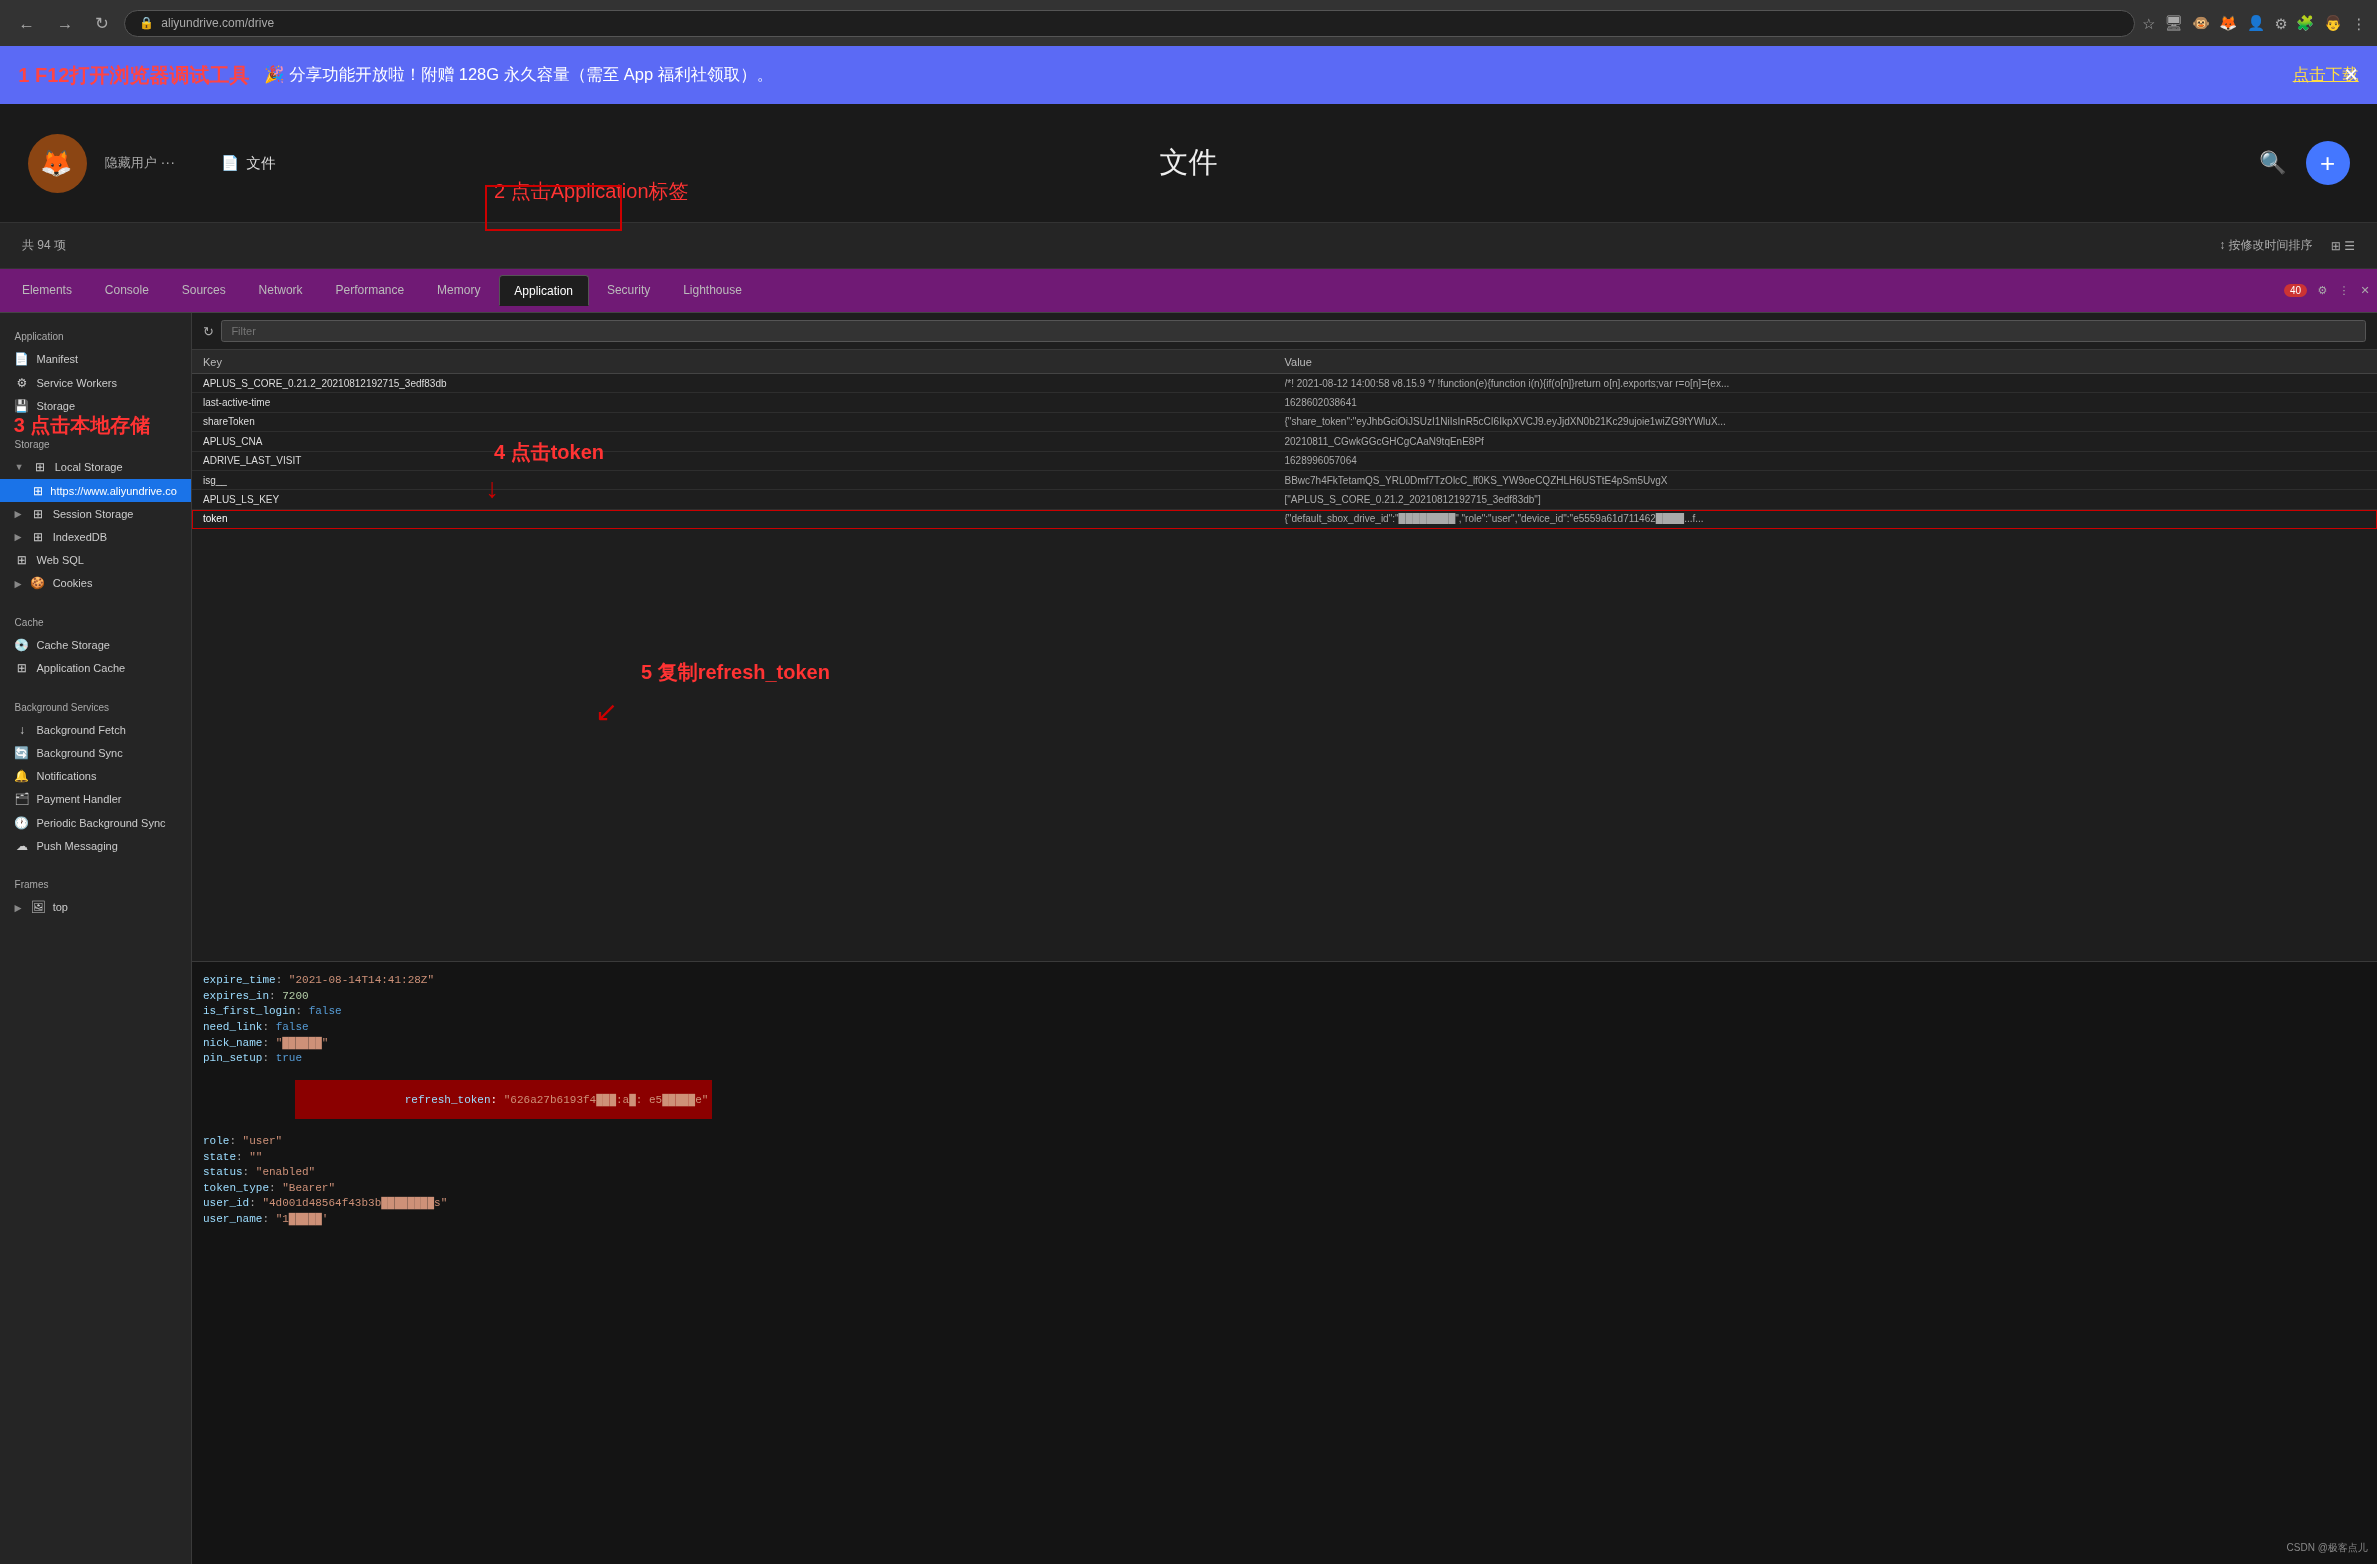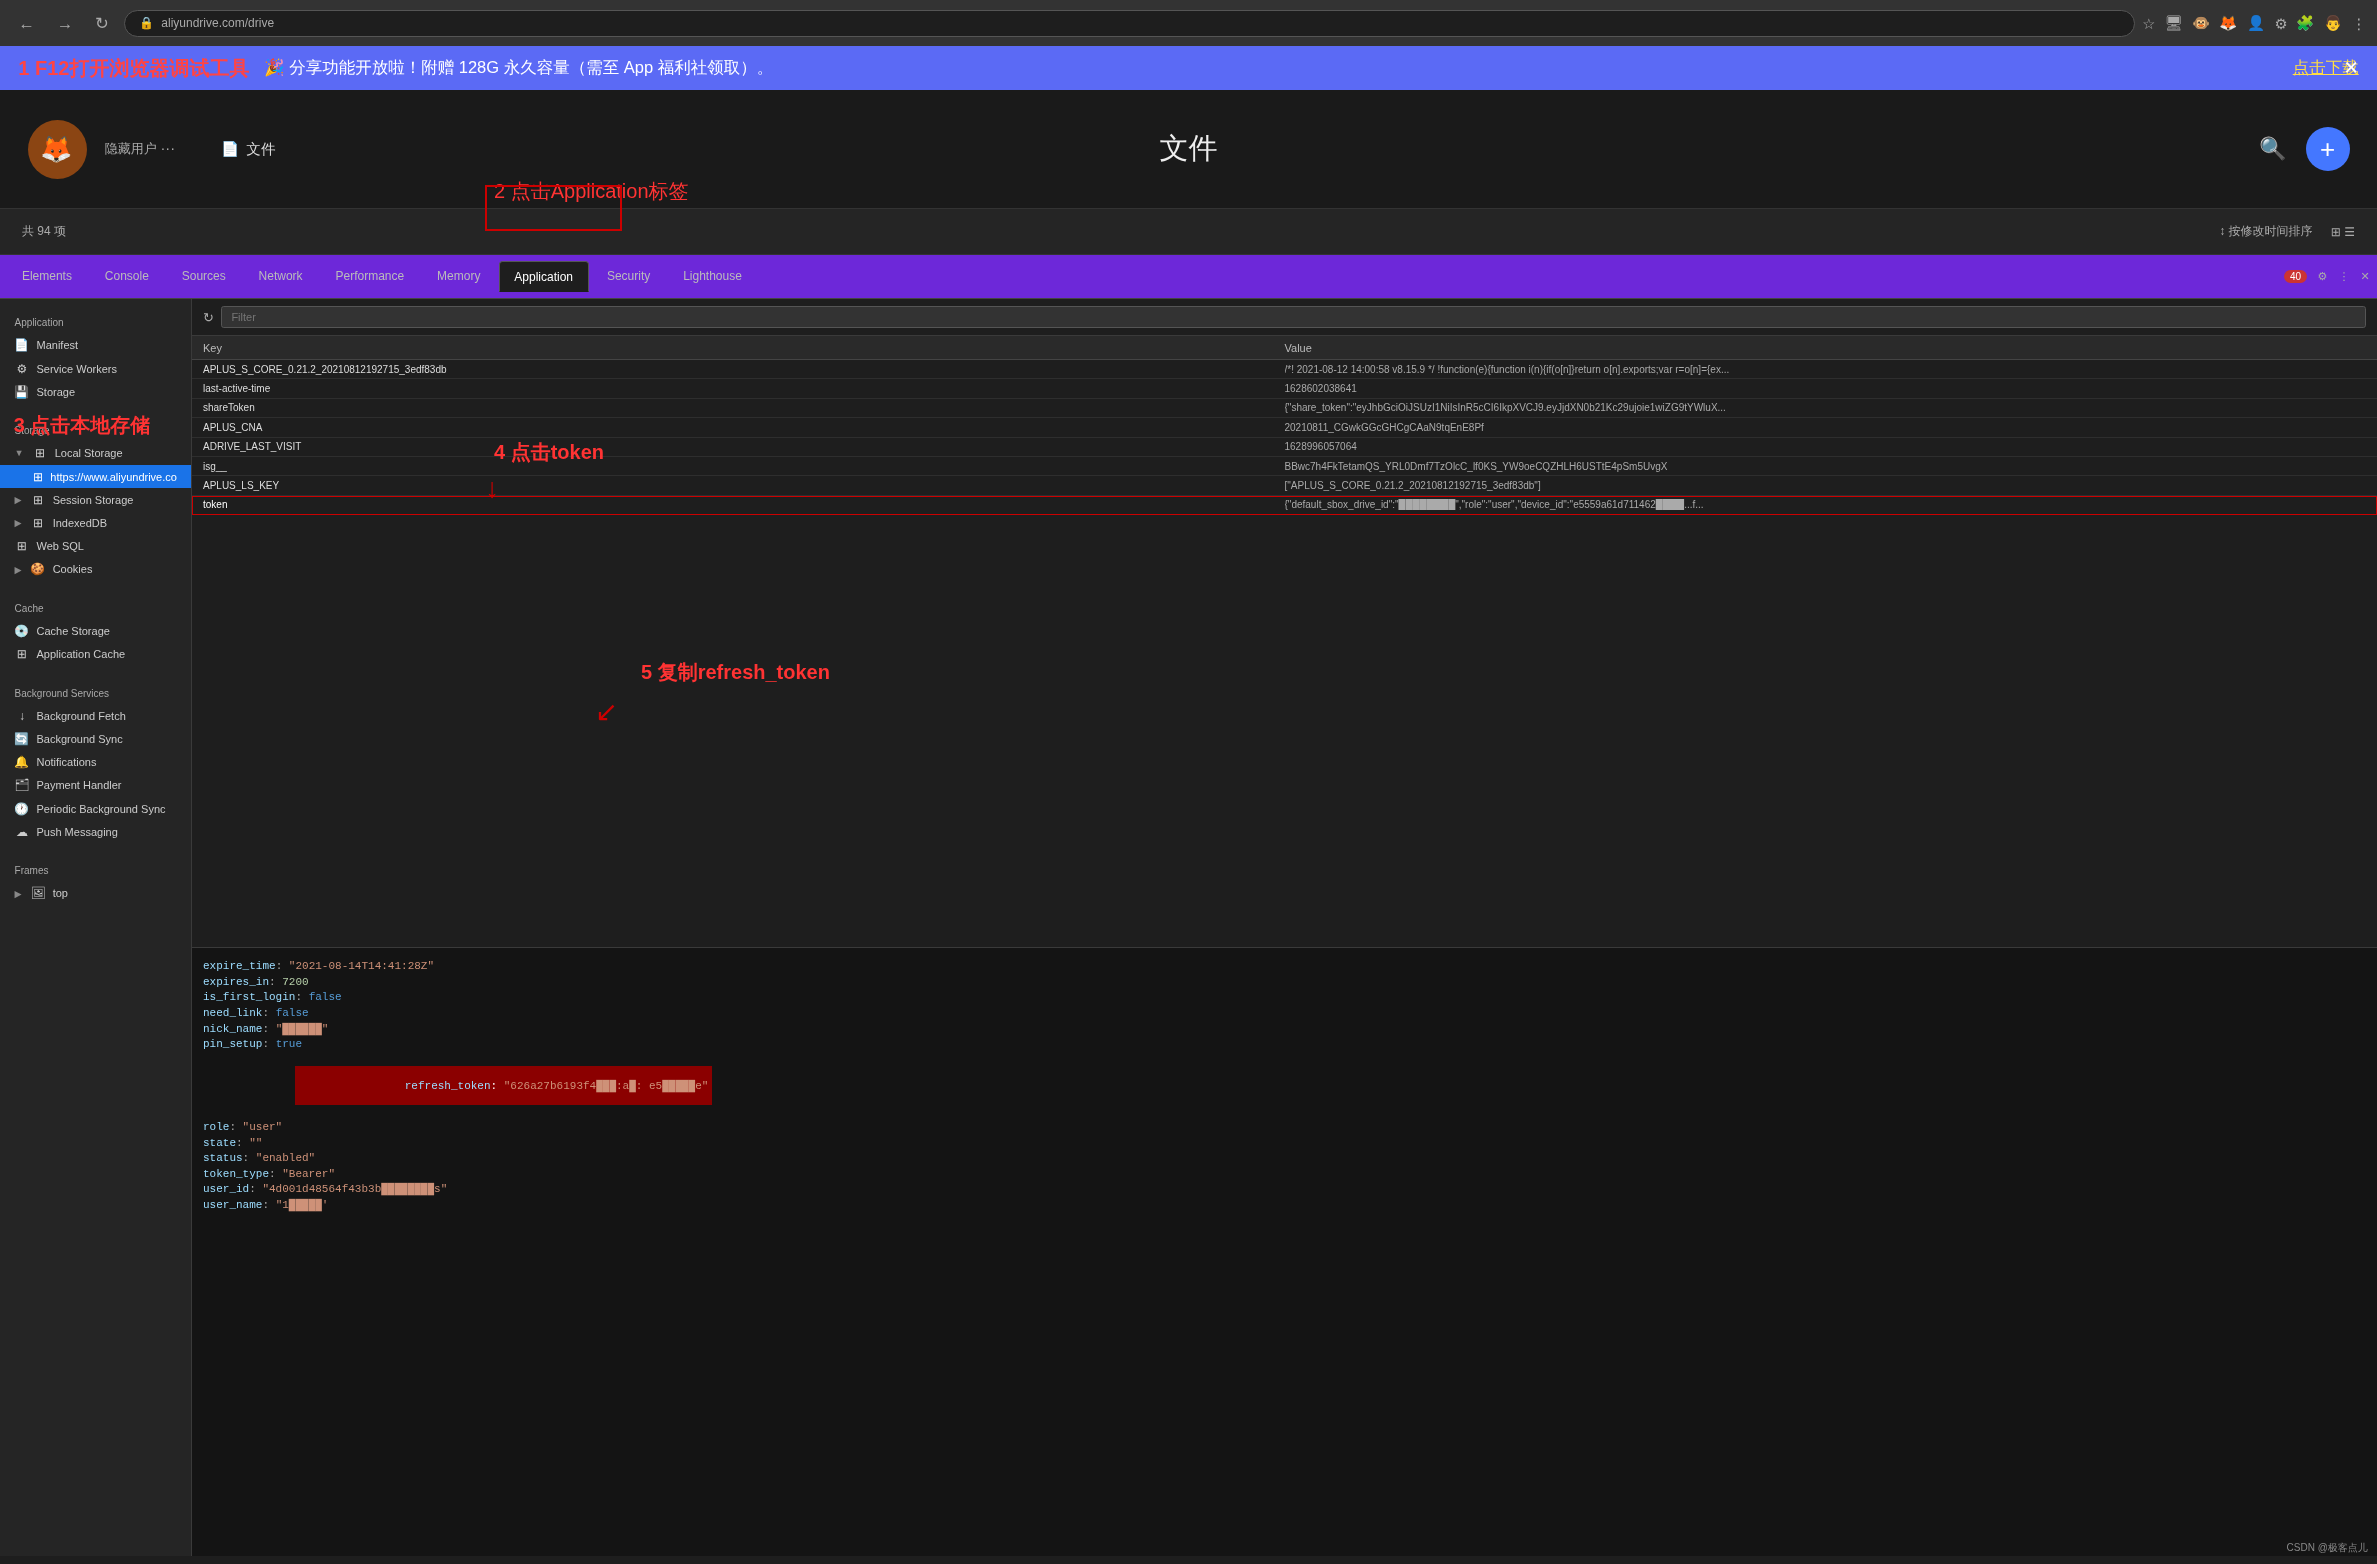--- a/index.html
+++ b/index.html
@@ -16,21 +16,21 @@
 
     
     .announcement-bar {
       background: #5b6af5;
       color: white;
       padding: 13px 18.3px;
       display: flex;
       align-items: center;
       gap: 14.6px;
       position: relative;
-      height: 44px;
+      height: 58px;
     }
     .announcement-bar .f12-text {
       color: #ff4444;
       font-size: 20px;
       font-weight: bold;
     }
     .announcement-bar .main-text {
       font-size: 16.5px;
       flex: 1;
     }
@@ -79,21 +79,21 @@
       display: flex;
       align-items: center;
       padding: 0 22px;
       border-bottom: 0.9px solid #333;
       color: #aaa;
       font-size: 12px;
     }
 
     
     .devtools-tabbar {
-      background: #6d28d9;
+      background: #701a75;
       display: flex;
       align-items: center;
       height: 44px;
       border-bottom: 0.9px solid #444;
       padding: 0 7.3px;
       gap: 3.7px;
     }
     .devtools-tabbar-wrapper { display: flex; flex-direction: column; flex: 1; }
     .dev-tab {
       padding: 7.3px 14.6px;

